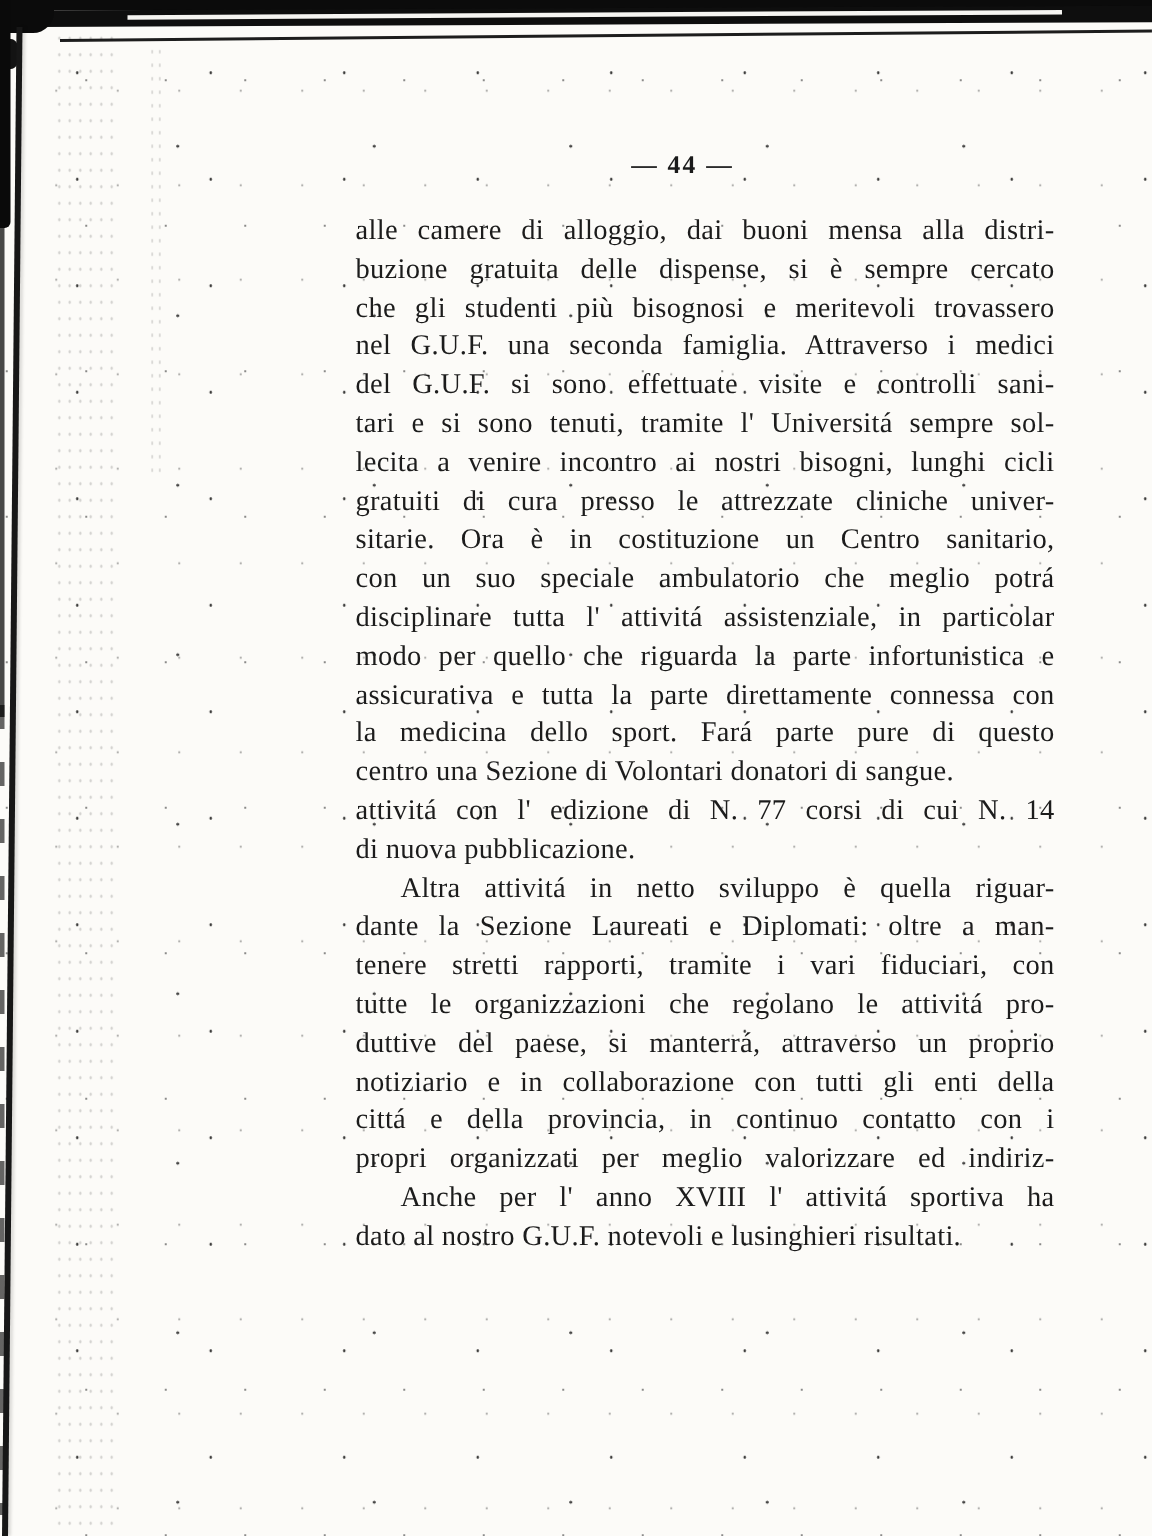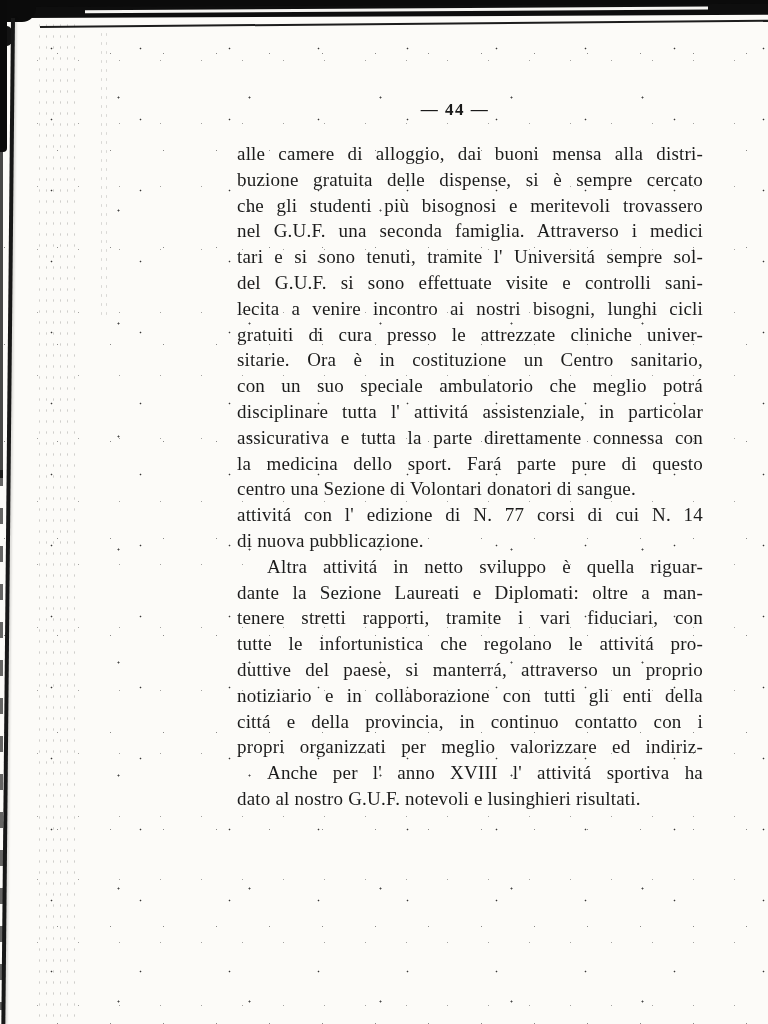--- a/index.html
+++ b/index.html
@@ -104,36 +104,37 @@
   <div class="noise-band"></div>
   <div class="noise-streak"></div>
 
   <div class="pageno">— 44 —</div>
 
   <div class="text-block">
     <div class="ln">alle camere di alloggio, dai buoni mensa alla distri-</div>
     <div class="ln">buzione gratuita delle dispense, si è sempre cercato</div>
     <div class="ln">che gli studenti più bisognosi e meritevoli trovassero</div>
     <div class="ln">nel G.U.F. una seconda famiglia. Attraverso i medici</div>
+    <div class="ln">del G.U.F. si sono effettuate visite e controlli sani-</div>
     <div class="ln">tari e si sono tenuti, tramite l' Universitá sempre sol-</div>
-    <div class="ln">del G.U.F. si sono effettuate visite e controlli sani-</div>
     <div class="ln">lecita a venire incontro ai nostri bisogni, lunghi cicli</div>
     <div class="ln">gratuiti di cura presso le attrezzate cliniche univer-</div>
     <div class="ln">sitarie. Ora è in costituzione un Centro sanitario,</div>
     <div class="ln">con un suo speciale ambulatorio che meglio potrá</div>
     <div class="ln">disciplinare tutta l' attivitá assistenziale, in particolar</div>
+    <div class="ln">modo per quello che riguarda la parte infortunistica e</div>
     <div class="ln">assicurativa e tutta la parte direttamente connessa con</div>
     <div class="ln">la medicina dello sport. Fará parte pure di questo</div>
     <div class="ln parend">centro una Sezione di Volontari donatori di sangue.</div>
     <div class="ln">attivitá con l' edizione di N. 77 corsi di cui N. 14</div>
     <div class="ln parend">di nuova pubblicazione.</div>
     <div class="ln indent">Altra attivitá in netto sviluppo è quella riguar-</div>
     <div class="ln">dante la Sezione Laureati e Diplomati: oltre a man-</div>
     <div class="ln">tenere stretti rapporti, tramite i vari fiduciari, con</div>
-    <div class="ln">tutte le infortunistica che regolano le attivitá pro-</div>
+    <div class="ln">tutte le organizzazioni che regolano le attivitá pro-</div>
     <div class="ln">duttive del paese, si manterrá, attraverso un proprio</div>
     <div class="ln">notiziario e in collaborazione con tutti gli enti della</div>
     <div class="ln">cittá e della provincia, in continuo contatto con i</div>
     <div class="ln">propri organizzati per meglio valorizzare ed indiriz-</div>
     <div class="ln indent">Anche per l' anno XVIII l' attivitá sportiva ha</div>
     <div class="ln parend">dato al nostro G.U.F. notevoli e lusinghieri risultati.</div>
   </div>
 
 </div>
 

